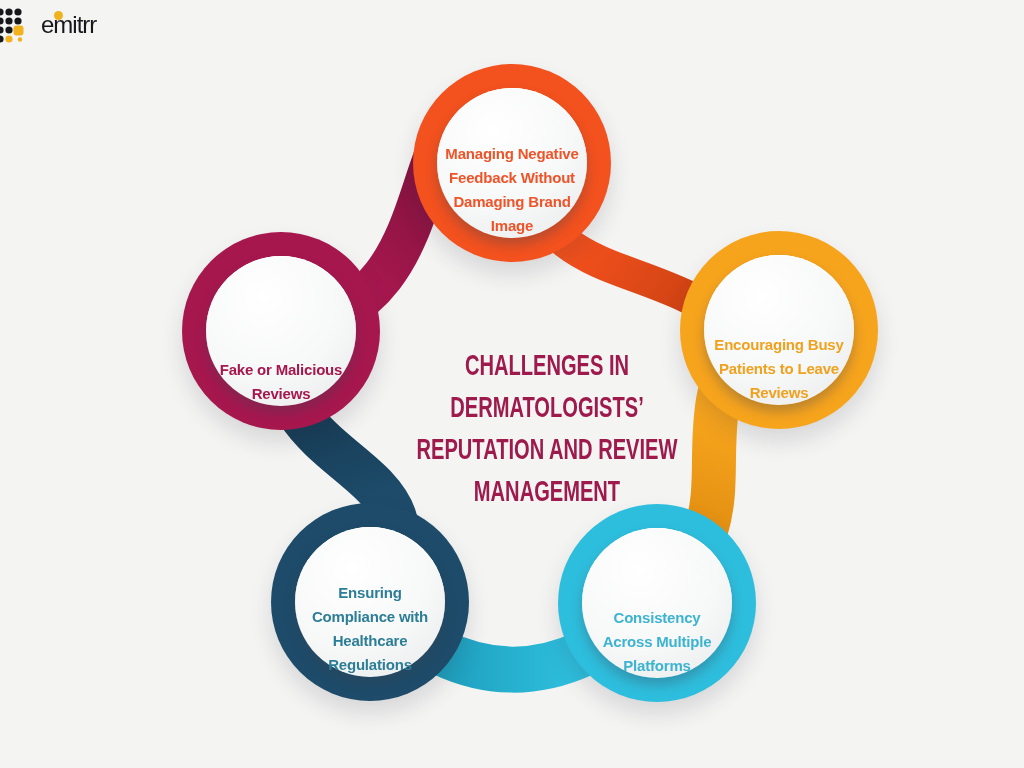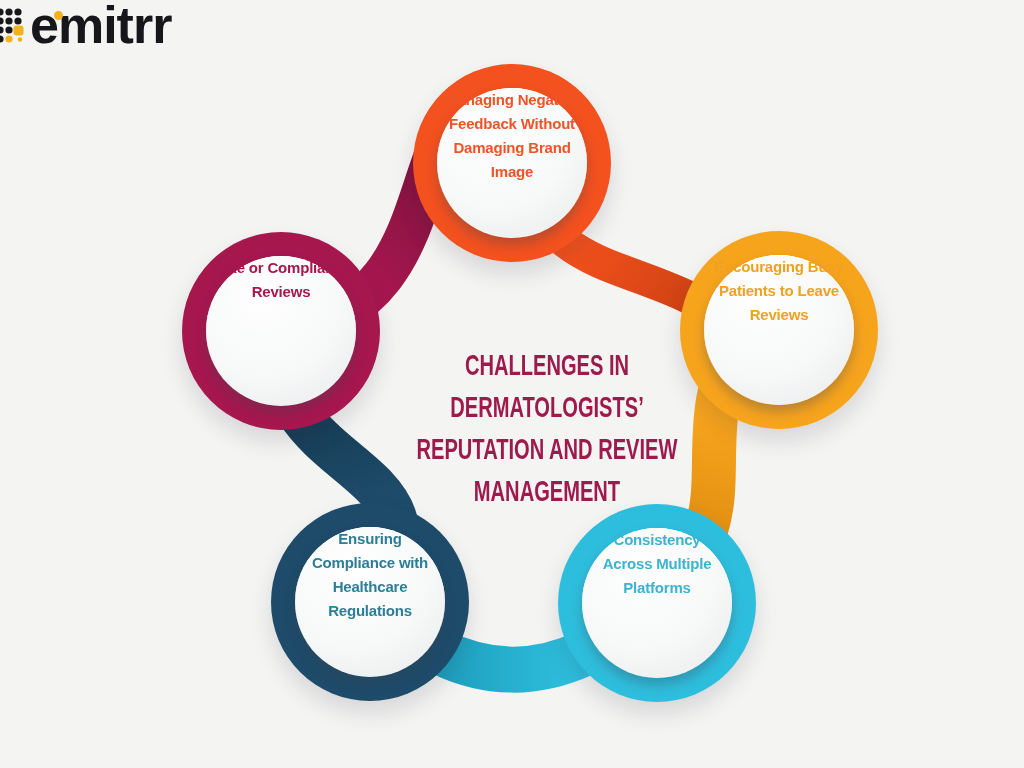--- a/index.html
+++ b/index.html
@@ -6,36 +6,36 @@
   .stage{
     position:relative;width:1024px;height:768px;overflow:hidden;
     background:#F4F4F3;
     font-family:"Liberation Sans",sans-serif;
   }
   .ribbons{position:absolute;left:0;top:0;z-index:1;}
   
   .logo{position:absolute;left:-2px;top:5px;z-index:5;display:flex;align-items:flex-start;}
   .logo-icon{margin-top:3px;}
   .wordmark{
-    position:relative;display:inline-block;margin-left:2px;
-    font-size:52px;font-weight:700;letter-spacing:-1px;line-height:40px;
+    position:relative;display:inline-block;margin-left:13px;
+    font-size:24px;font-weight:400;letter-spacing:-1px;line-height:40px;
   }
   .i-dot{position:absolute;left:56px;top:6px;width:9px;height:9px;border-radius:50%;}
   
   .node{position:absolute;width:198px;height:198px;z-index:2;}
   .disc{
     position:absolute;inset:0;border-radius:50%;
     background:var(--ring);
     box-shadow:0 12px 22px rgba(40,40,55,.14);
   }
   .inner{
     position:absolute;left:24px;top:24px;width:150px;height:150px;border-radius:50%;
     background:radial-gradient(circle at 38% 28%, #ffffff 0%, #f7f8f8 55%, #e7eaeb 100%);
     box-shadow:0 7px 12px rgba(60,66,80,.32), inset 0 1px 0 #ffffff;
-    display:flex;align-items:flex-start;justify-content:center;
+    display:flex;align-items:flex-end;justify-content:center;
   }
   .node-text{
     white-space:pre-line;text-align:center;
     font-weight:700;font-size:15px;line-height:24px;letter-spacing:-.2px;
     color:var(--text);
   }
   .node-top{left:413px;top:64px;}
   .node-right{left:680px;top:231px;}
   .node-bottom-right{left:558px;top:504px;}
   .node-bottom-left{left:271px;top:503px;}
@@ -145,18 +145,18 @@
       <div class="node-text">Ensuring
 Compliance with
 Healthcare
 Regulations</div>
     </div>
   </div>
 
   <div class="node node-left" style="--ring: #A6174E; --text: #A6174E;">
     <div class="disc"></div>
     <div class="inner">
-      <div class="node-text">Fake or Compliance
+      <div class="node-text">Fake or Malicious
 Reviews</div>
     </div>
   </div>
 
 </div>
 
 </body></html>

